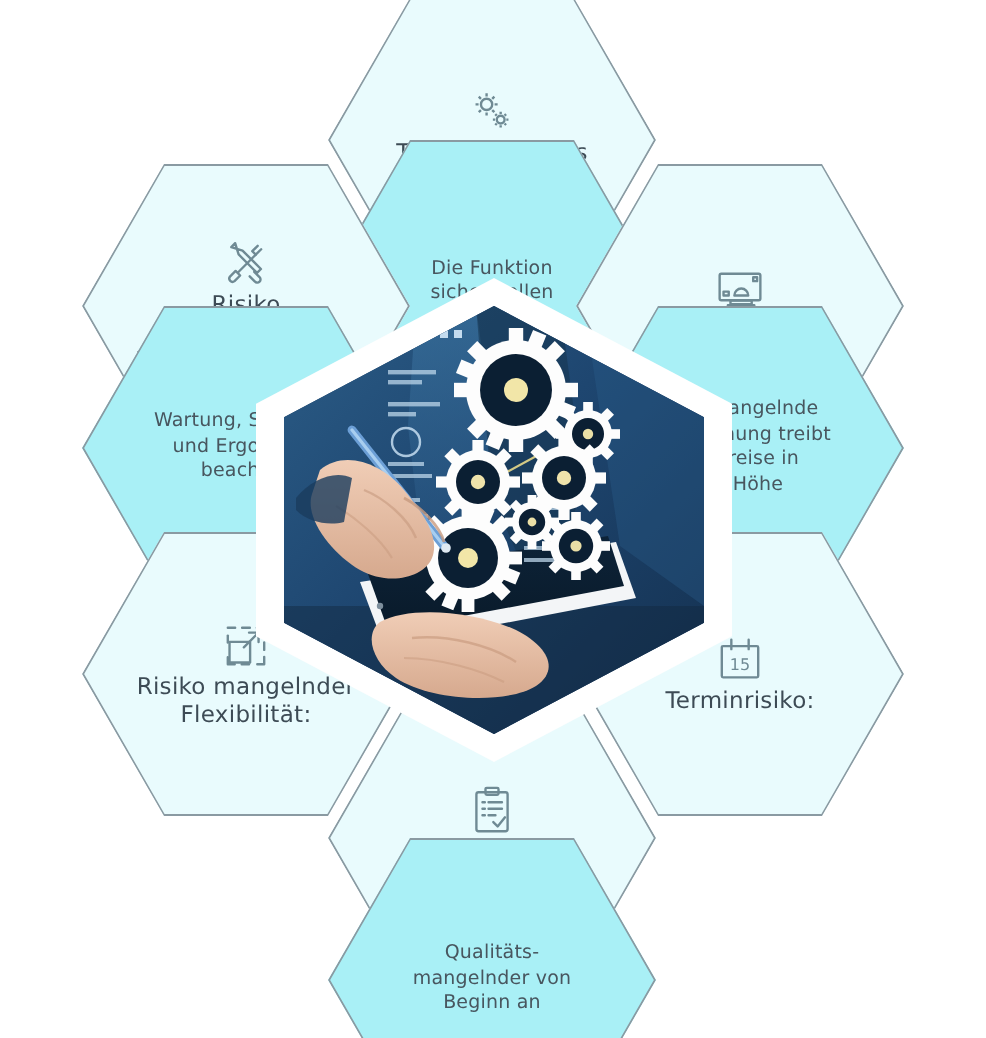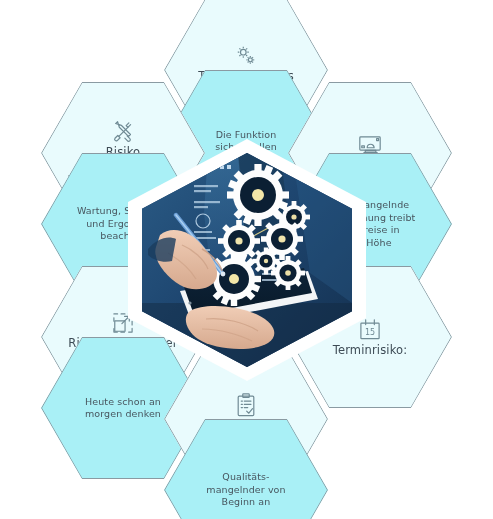--- a/index.html
+++ b/index.html
@@ -237,30 +237,20 @@
           <path d="M10 20.4h3.4M6.8 20.4H3.6v-3.2"></path>
           <path d="M4.4 19.6V10.1h9.5v9.5H4.4z"></path>
           <path d="M11 12.6l6.6-6.6M13.4 5.8h4.4v4.4"></path>
         </svg>
       </span>
       <div class="title-txt">Risiko mangelnder
 Flexibilität:</div>
     </div>
   </div>
 
-  <div class="hex bright" style="left:41px; top:337px;">
-    <div class="face"></div>
-    <svg class="outline" viewBox="0 0 164 142" preserveAspectRatio="none">
-      <polygon points="41,0.5 123,0.5 163.5,71 123,141.5 41,141.5 0.5,71"></polygon>
-    </svg>
-    <div class="inner">
-      <div class="body-txt">Heute schon an
-morgen denken</div>
-    </div>
-  </div>
 
   <div class="hex pale" style="left:288px; top:266px;">
     <div class="face"></div>
     <svg class="outline" viewBox="0 0 164 142" preserveAspectRatio="none">
       <polygon points="41,0.5 123,0.5 163.5,71 123,141.5 41,141.5 0.5,71"></polygon>
     </svg>
     <div class="inner">
       <span class="icon">
         <svg viewBox="0 0 24 24" fill="none" stroke="currentColor" stroke-width="1.1" stroke-linecap="round">
           <rect x="3.6" y="5.6" width="16.8" height="14.4" rx="0.6"></rect>

